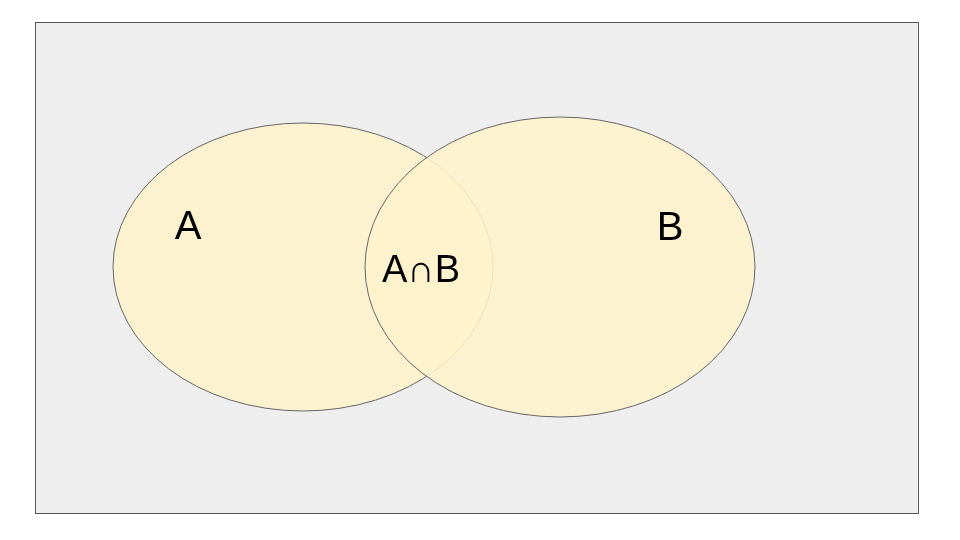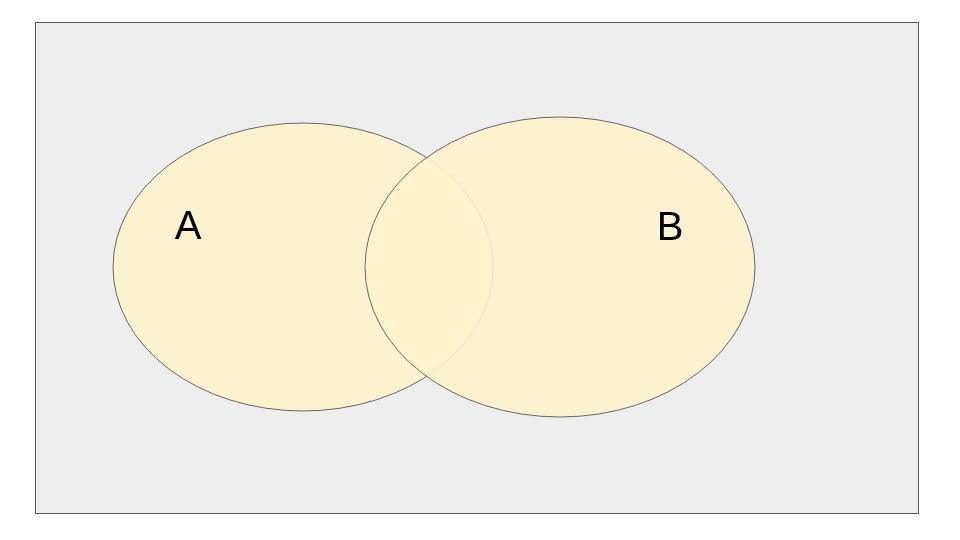--- a/index.html
+++ b/index.html
@@ -60,13 +60,14 @@
 
   <svg class="shapes" viewBox="0 0 960 540" xmlns="http://www.w3.org/2000/svg">
     <ellipse class="set-ellipse" cx="303" cy="267" rx="190" ry="144"></ellipse>
     <ellipse class="set-ellipse" cx="560" cy="267" rx="195" ry="150"></ellipse>
   </svg>
 
   <div class="label label-a">A</div>
 
   <div class="label label-b">B</div>
 
+  <div class="label label-ab">A∩B</div>
 </div>
 
 </body></html>

